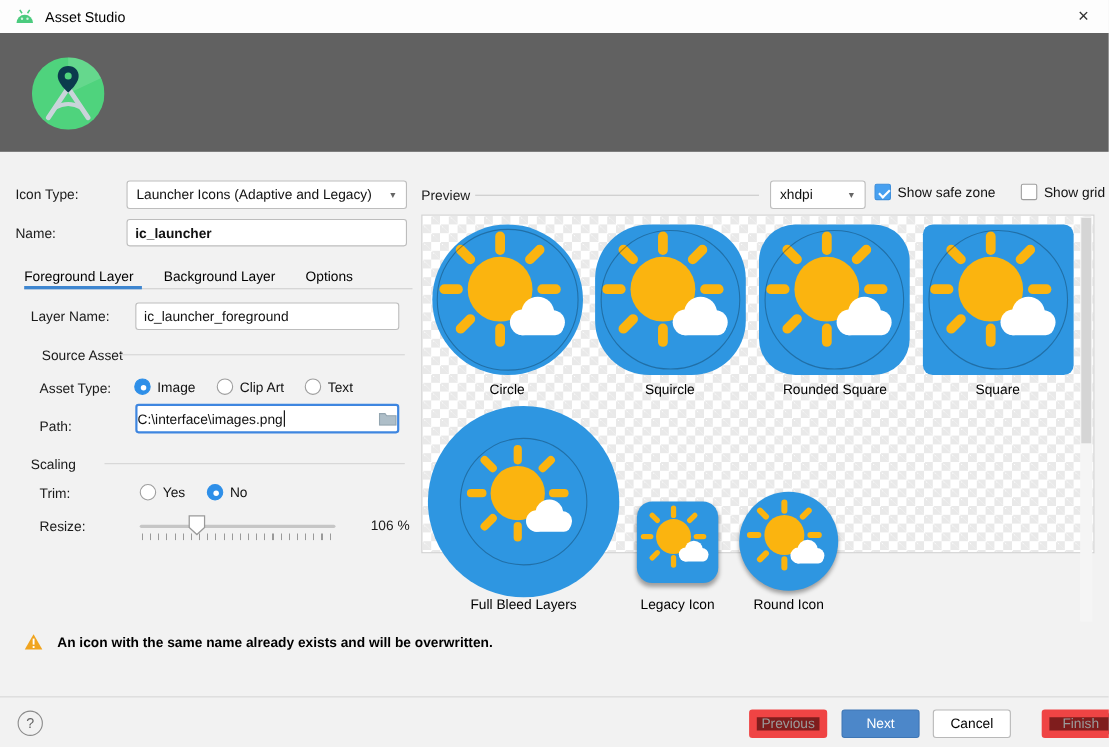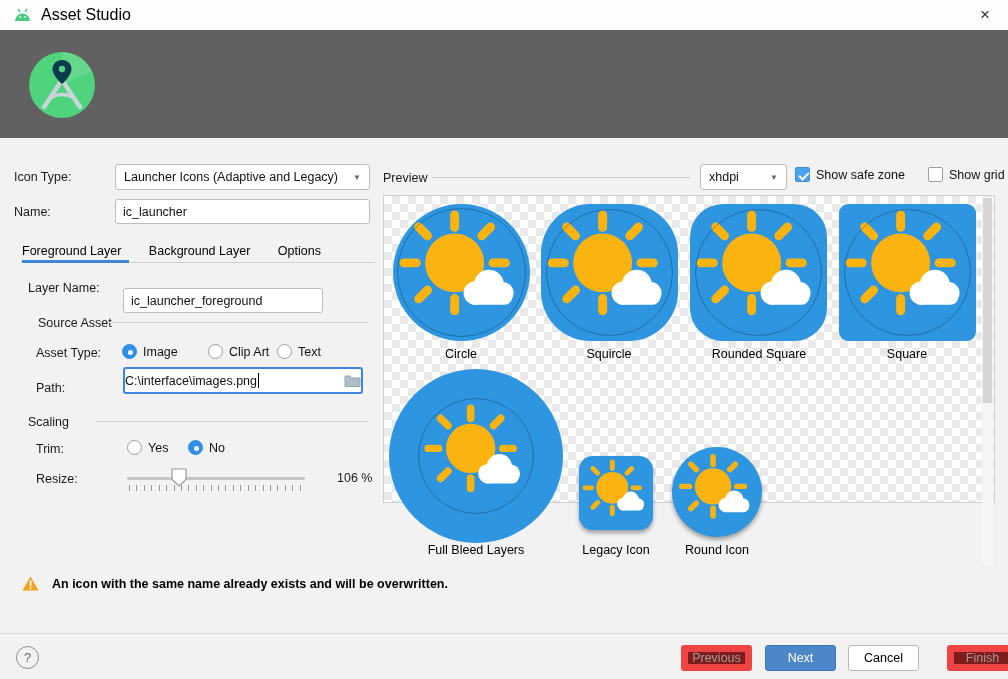--- a/index.html
+++ b/index.html
@@ -6,21 +6,21 @@
   html,body { width:1008px; height:679px; }
   body {
     position:relative; overflow:hidden;
     font-family:"Liberation Sans","DejaVu Sans",sans-serif;
     font-size:12.5px; color:#111; background:#F2F2F2;
   }
   .abs { position:absolute; }
 
   
   .titlebar { left:0; top:0; width:1008px; height:30px; background:#FDFDFD; display:flex; align-items:center; padding-left:12px; gap:8px; }
-  .titlebar-text { font-size:16px; color:#000; }
+  .titlebar-text { font-size:13px; color:#000; }
   .close-btn { position:absolute; right:0; top:0; width:46px; height:30px; display:flex; align-items:center; justify-content:center; font-size:17px; color:#333; cursor:default; }
 
   
   .header { left:0; top:30px; width:1008px; height:108px; background:#616161; }
   .logo { position:absolute; left:29px; top:22px; width:66px; height:66px; }
   .header-title { position:absolute; left:92px; top:36px; font-size:27px; font-weight:300; color:#EDEDED; letter-spacing:.5px; }
 
   
   .lbl { color:#1a1a1a; }
   .field { background:#fff; border:1px solid #BDBDBD; border-radius:3px; height:25px; display:flex; align-items:center; padding:12px 8px; }
@@ -109,42 +109,42 @@
   </svg>
 </div>
 
 <div class="abs lbl" style="left:14px; top:170px;">Icon Type:</div>
 <div class="abs field combo" style="left:115px; top:164px; width:255px;">
   <span>Launcher Icons (Adaptive and Legacy)</span>
   <span class="arrow">▼</span>
 </div>
 
 <div class="abs lbl" style="left:14px; top:205px;">Name:</div>
-<input class="abs txt" style="left: 115px; top: 199px; width: 255px;" value="ic_launcher">
+<input class="abs txt" style="left: 115px; top: 199px; width: 255px; font-weight: bold;" value="ic_launcher">
 
 <div class="abs" style="left:22px; top:238px;">
   <span class="tab">Foreground Layer</span>
   <span class="tab">Background Layer</span>
   <span class="tab">Options</span>
 </div>
 <div class="abs tab-baseline" style="left:22px; top:262px; width:353px;"></div>
 <div class="abs tab-underline" style="left:22px; top:260px; width:107px;"></div>
 
 <div class="abs lbl" style="left:28px; top:281px;">Layer Name:</div>
-<input class="abs txt" style="left: 123px; top: 288px; width: 200px;" value="ic_launcher_foreground">
+<input class="abs txt" style="left: 123px; top: 275px; width: 240px;" value="ic_launcher_foreground">
 
 <div class="abs lbl" style="left:38px; top:316px;">Source Asset</div>
 <div class="abs group-line" style="left:108px; top:322px; width:260px;"></div>
 
 <div class="abs lbl" style="left:36px; top:346px;">Asset Type:</div>
 <div class="abs radio-row" style="left:122px; top:344px;">
   <span class="radio sel"></span>
   <span>Image</span>
 </div>
-<div class="abs radio-row" style="left:208px; top:344px;">
+<div class="abs radio-row" style="left:197px; top:344px;">
   <span class="radio"></span>
   <span>Clip Art</span>
 </div>
 <div class="abs radio-row" style="left:277px; top:344px;">
   <span class="radio"></span>
   <span>Text</span>
 </div>
 
 <div class="abs lbl" style="left:36px; top:381px;">Path:</div>
 <div class="abs field" style="left:123px; top:367px; width:240px; height:27px; border:2px solid #3E86E0; padding:0 0;">

